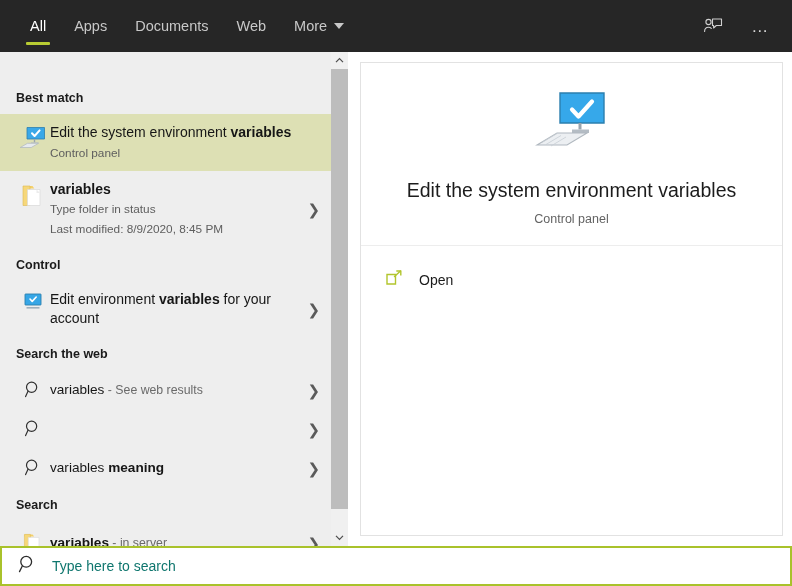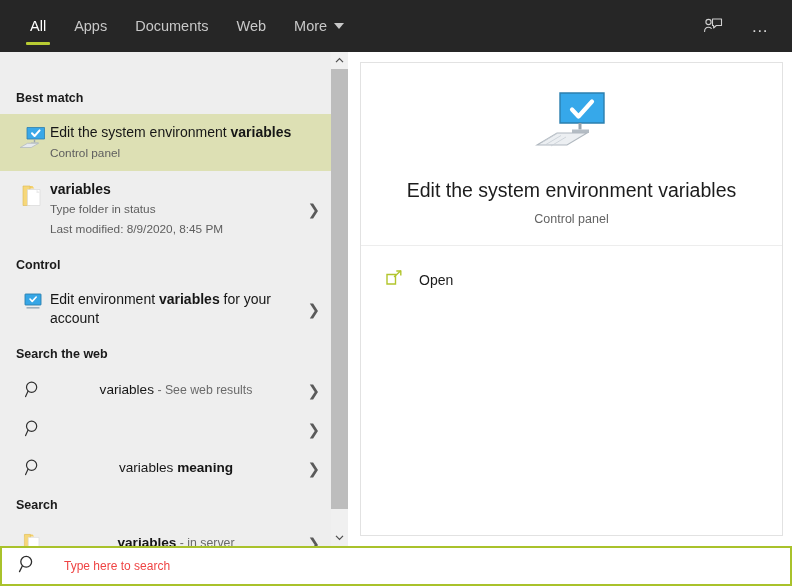--- a/index.html
+++ b/index.html
@@ -57,21 +57,21 @@
   .title { font-size:14px; color:#161616; line-height:1.33; }
   .title b { font-weight:bold; }
   .sub { font-size:11.8px; color:#5e5e5e; margin-top:4px; line-height:1.35;}
   .sub2 { font-size:11.8px; color:#5e5e5e; margin-top:4px; line-height:1.35;}
   .chev {
     position:absolute; right:12px; top:50%; transform:translateY(-50%);
     color:#5a5a5a; font-size:15px; line-height:1;
   }
   .webrow { padding:10px 30px 10px 16px; align-items:center; min-height:30px;}
   .webrow .ico { padding-top:0; align-items:center; }
-  .webrow .title { font-size:13.6px;text-align:center; }
+  .webrow .title { font-size:13.6px; }
   .muted { color:#6a6a6a; font-size:12.3px; }
 
   
   .sbar { position:absolute; right:0; top:52px; width:17px; height:494px; background:#f0f0f0; }
   .sb-btn { width:17px;height:17px;display:flex;align-items:center;justify-content:center;background:#f0f0f0;}
   .sb-btn svg { display:block; }
   .sb-track { position:absolute; left:0; top:17px; width:17px; bottom:17px; background:#f0f0f0;}
   .sb-thumb { position:absolute; left:0; top:0; width:17px; height:440px; background:#bdbdbd; }
   .sb-down { position:absolute; left:0; bottom:0; }
 
@@ -88,21 +88,21 @@
   .pv-actions { padding-top:14px; }
   .pv-action { display:flex; align-items:center; padding:9px 0 9px 24px; }
   .pv-action .lbl { font-size:14px; color:#1c1c1c; margin-left:16px; }
 
   
   .searchbar {
     position:absolute; left:0; bottom:0; width:792px; height:40px;
     background:#ffffff; border:2px solid #a9c22b; display:flex; align-items:center;
     padding-left:16px;
   }
-  .searchbar .ph { font-size:12px; color:#ef4444; margin-left:26px; }
+  .searchbar .ph { font-size:14px; color:#0f766e; margin-left:14px; }
 </style>
 </head>
 <body>
 
 <div id="app">
 
   <div class="tabbar">
     <div class="tabs">
 
       <div class="tab active">

